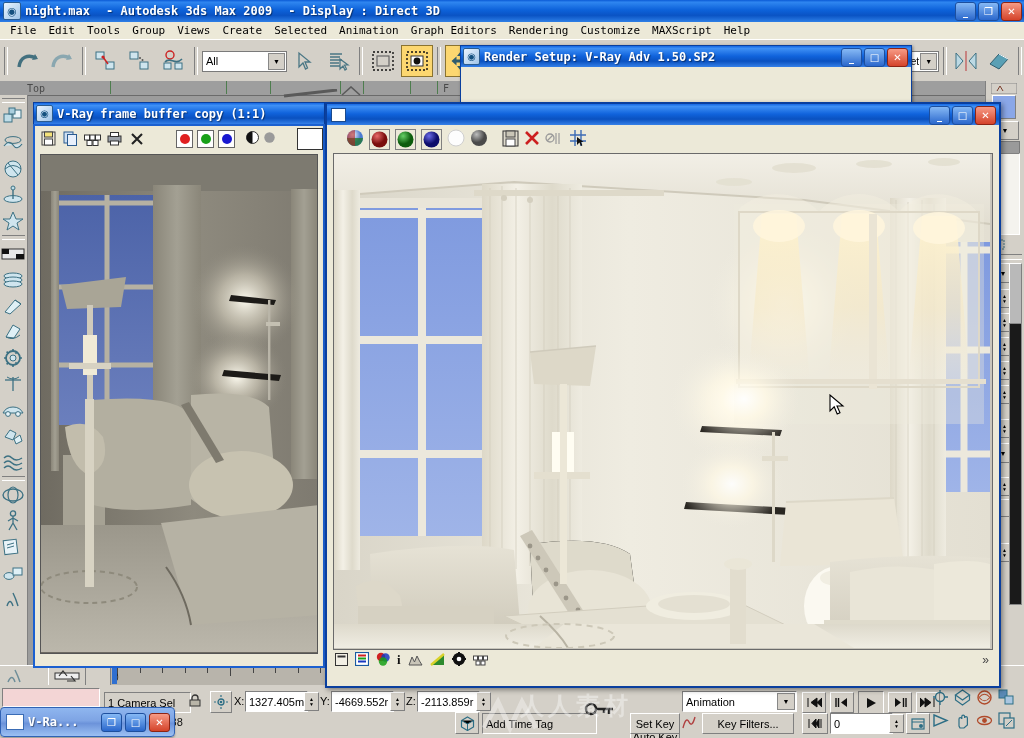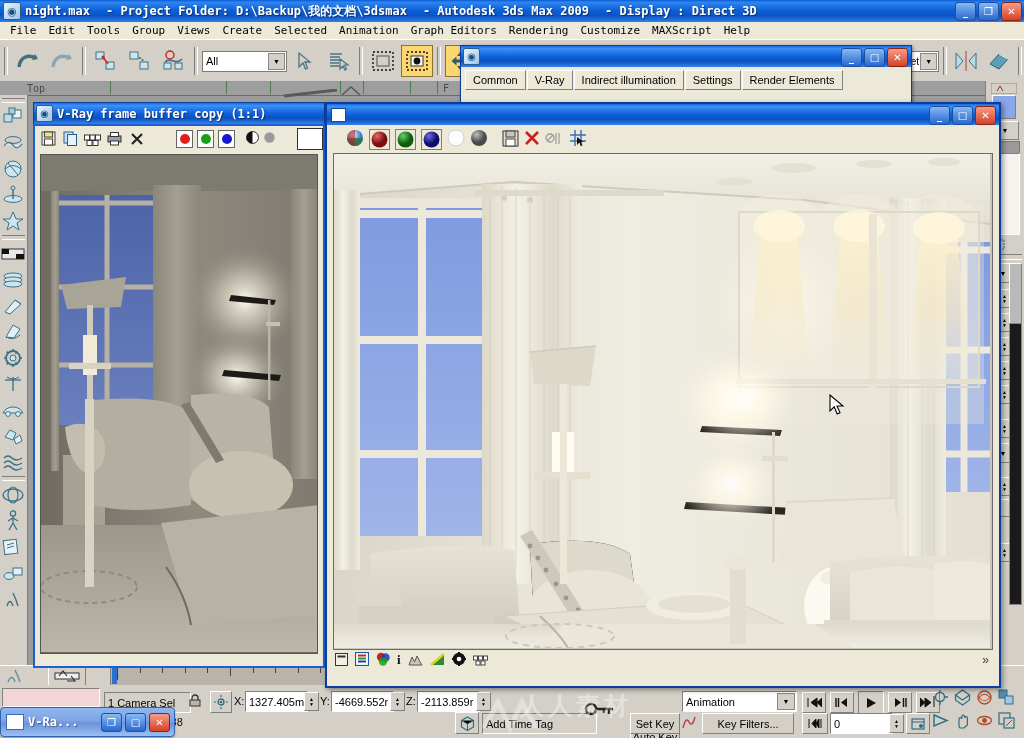--- a/index.html
+++ b/index.html
@@ -160,21 +160,20 @@
 
   .wmark{position:absolute;color:rgba(255,255,255,.38);font-size:24px;font-weight:bold;
          font-family:"DejaVu Sans",sans-serif;pointer-events:none;}
 </style>
 </head>
 <body>
 
 <div class="abs" id="maxTitle">
   <div class="ico">◉</div>
   <div class="seg">night.max</div>
-  <div class="seg">- Project Folder: D:\Backup\我的文档\3dsmax</div>
   <div class="seg">- Autodesk 3ds Max   2009</div>
   <div class="seg">- Display : Direct 3D</div>
   <div class="winbtns">
     <div class="wb">_</div>
     <div class="wb">❐</div>
     <div class="wb close">✕</div>
   </div>
 </div>
 
 <div class="abs" id="menubar">
@@ -501,32 +500,26 @@
   <div class="abs" style="left:11px;top:462px;">
       <div class="spin">▲<br>▼</div>
     </div>
   <div class="rscroll" style="top:182px;height:60px;right:3px;background:#b9b9b9;border-color:#fff #808080 #808080 #fff;"></div>
   <div class="rscroll" style="top:242px;height:280px;right:3px;"></div>
 </div>
 
 <div class="abs dlgframe" id="renderSetup">
   <div class="dlgtitle">
     <span class="ico">◉</span>
+    <span>Render Setup:  V-Ray Adv 1.50.SP2</span>
     <span class="winbtns" style="right:3px;top:2px;">
       <span class="wb">_</span>
       <span class="wb">□</span>
       <span class="wb close">✕</span>
     </span>
-  </div>
-  <div class="tabrow">
-    <div class="tab">Common</div>
-    <div class="tab">V-Ray</div>
-    <div class="tab">Indirect illumination</div>
-    <div class="tab">Settings</div>
-    <div class="tab">Render Elements</div>
   </div>
 </div>
 
 <div class="abs" id="vfbCopy">
   <div class="dlgtitle" style="border:1px solid #0a3f9e;border-bottom:none;">
     <span class="ico">◉</span>
     <span>V-Ray frame buffer copy  (1:1)</span>
   </div>
   <div class="vfbCopyBody" style="height:540px;">
     <div class="copybar">

